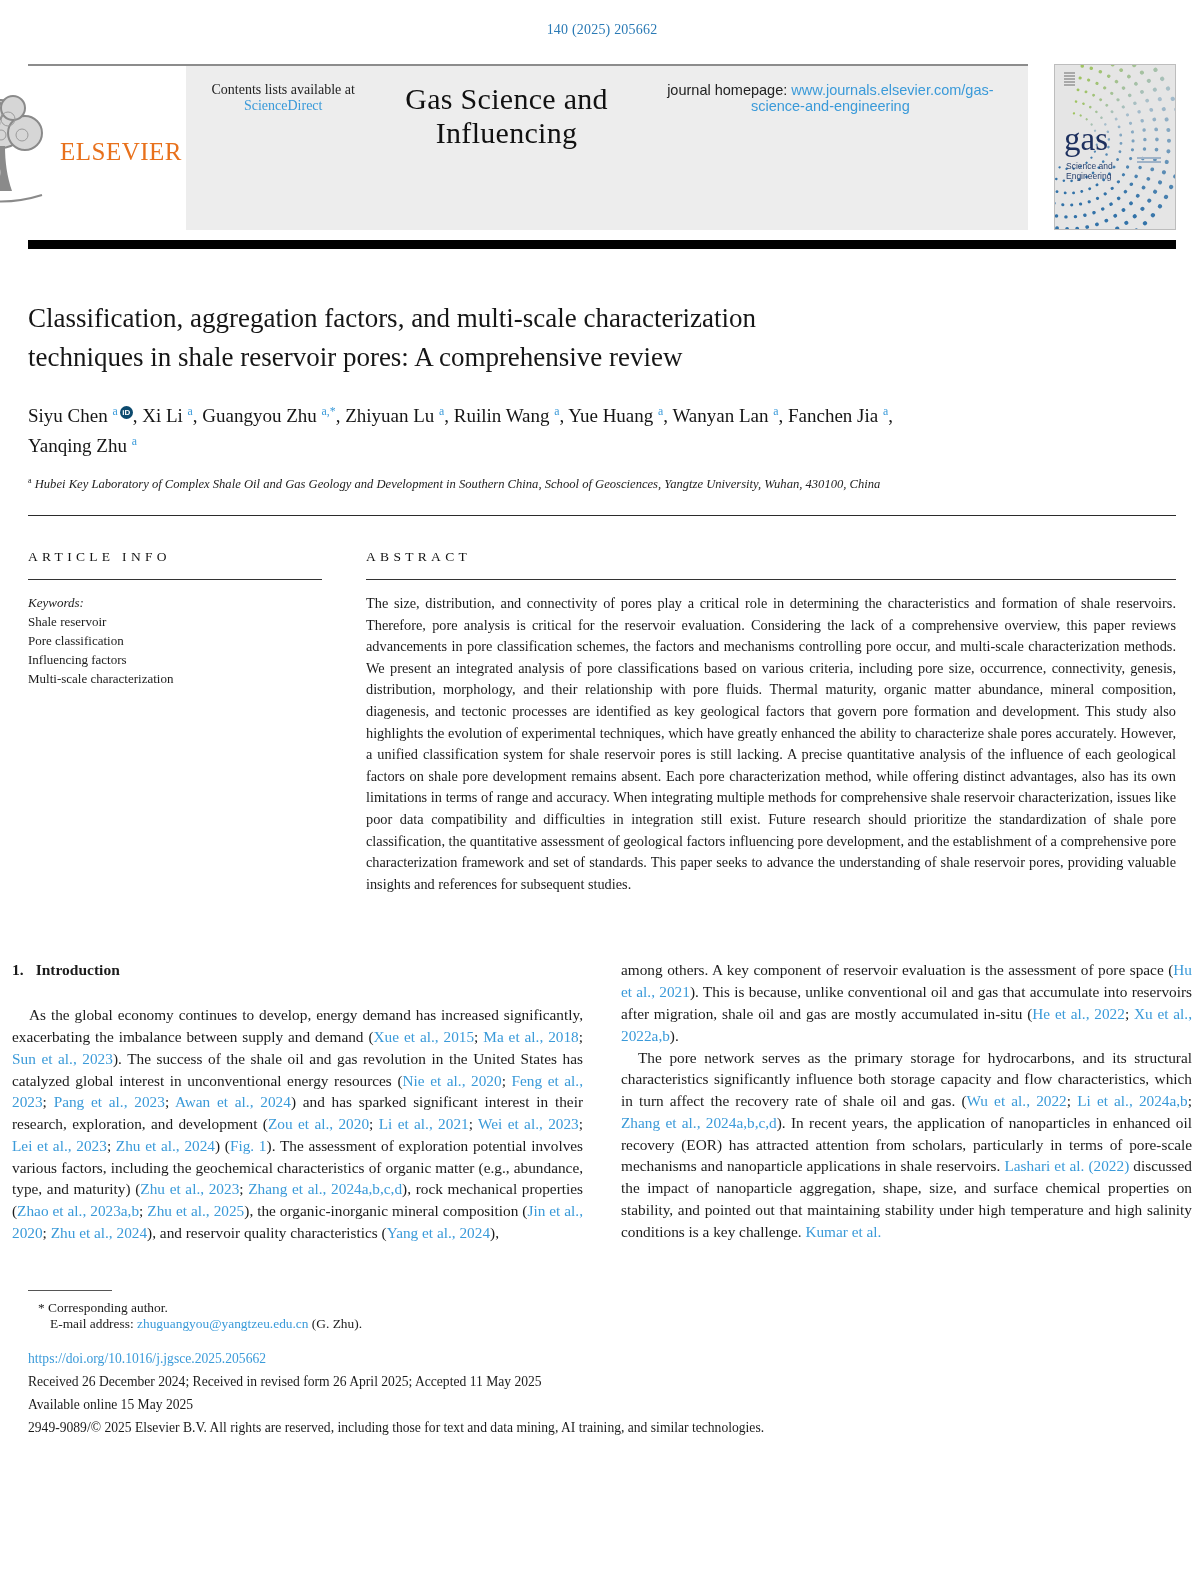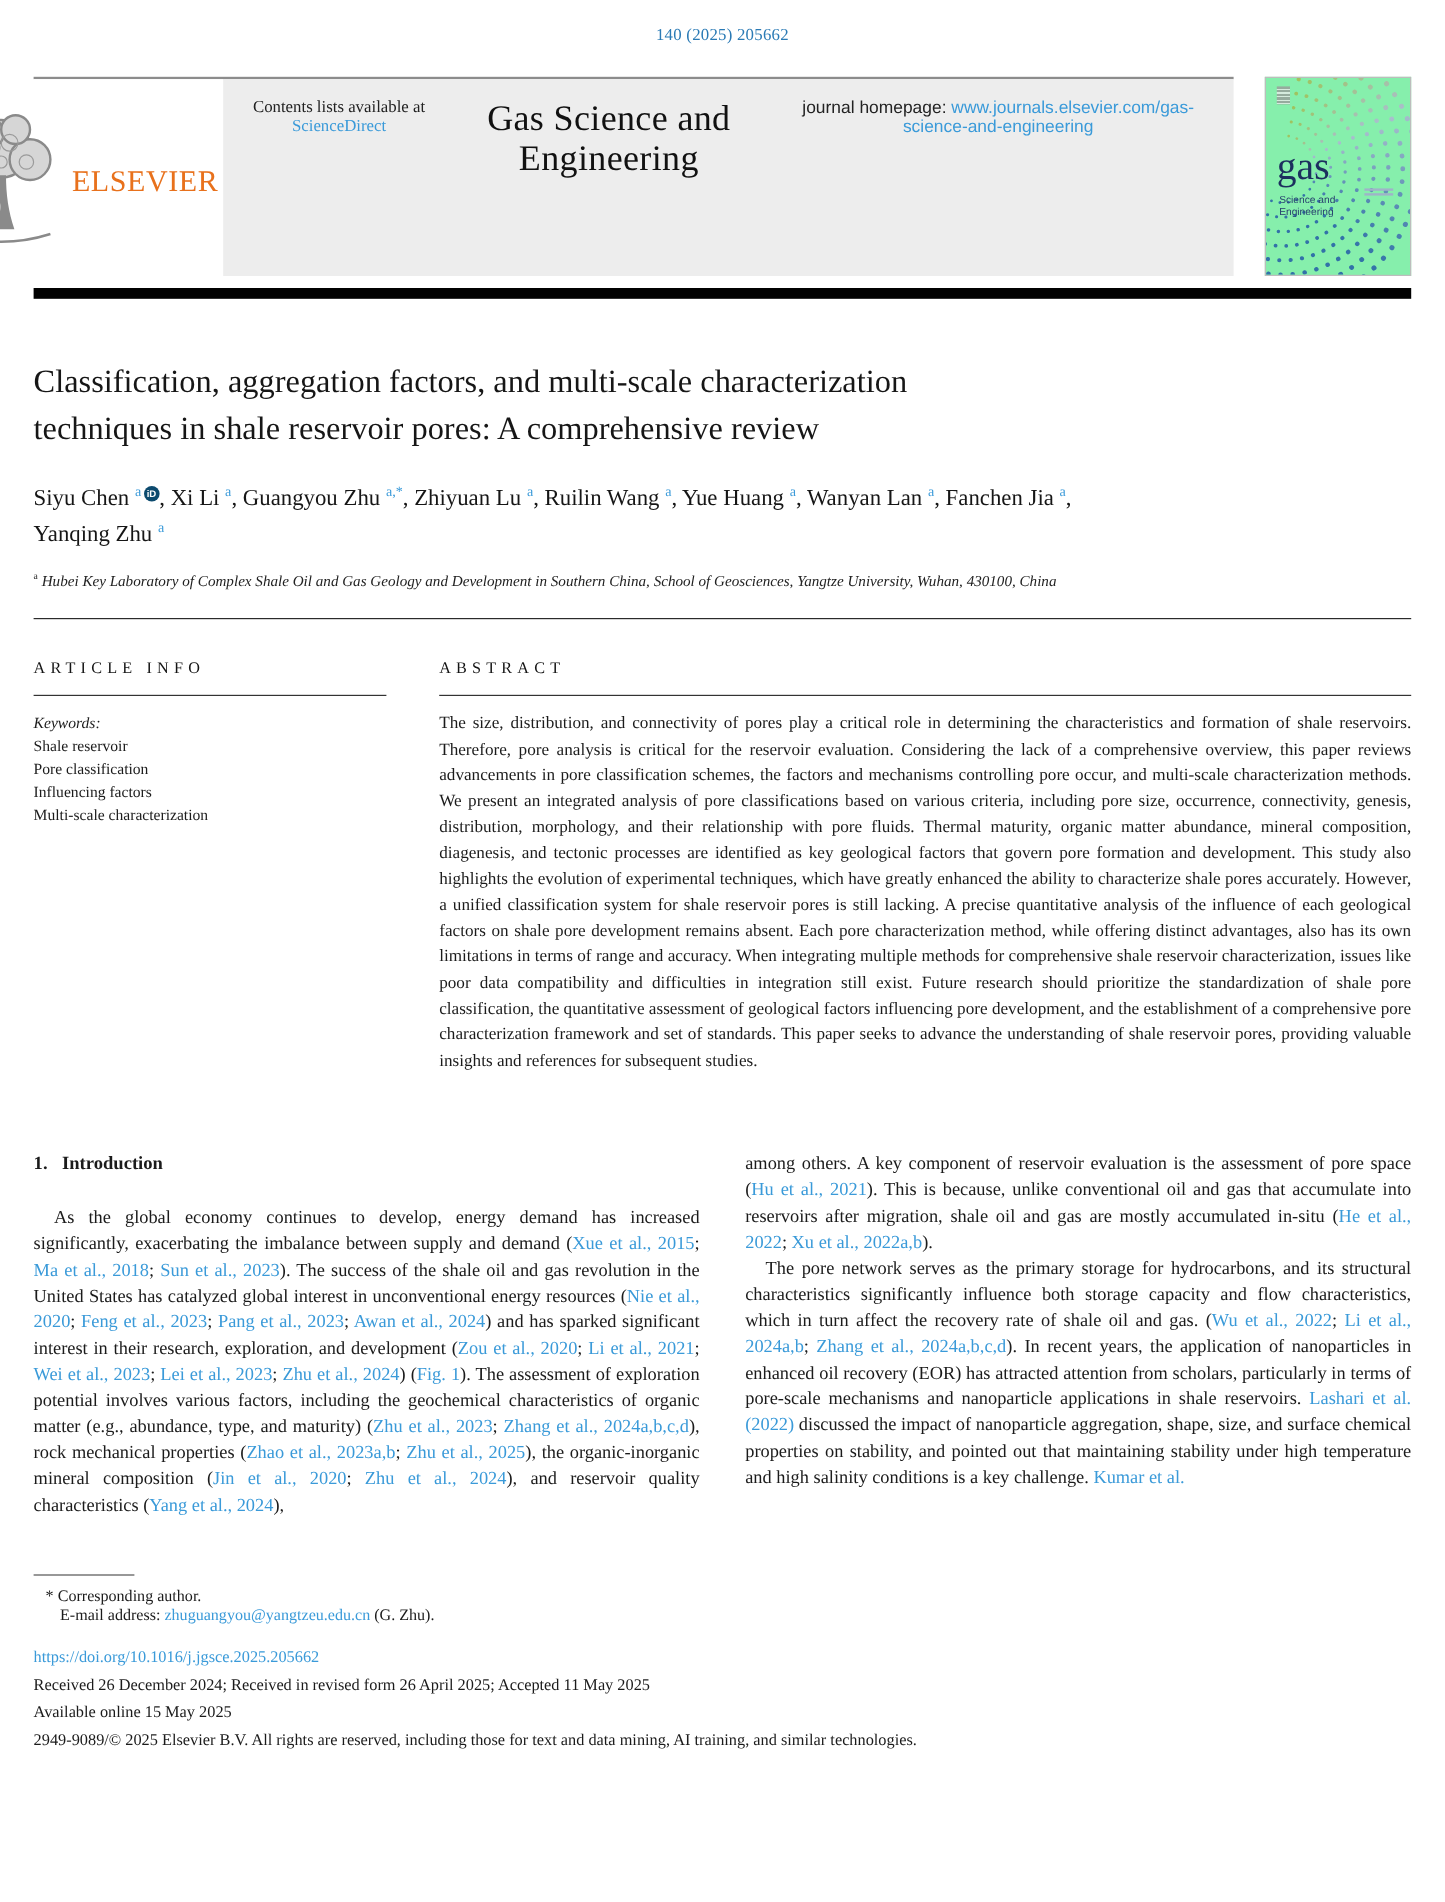--- a/index.html
+++ b/index.html
@@ -16,21 +16,21 @@
   .header-wrap { display:flex; margin:26px 28px 0 28px; height:166px; }
   .header-main { flex:1; display:flex; border-top:2px solid #8c8c8c; }
   .logo-col { width:158px; background:#fff; display:flex; flex-direction:row; align-items:center; justify-content:flex-end; padding:8px 4px 2px; }
   .elsevier-wordmark { font-size:25px; color:#e8711c; letter-spacing:.5px; margin-top:2px; font-family:"Liberation Serif",serif; }
   .band { flex:1; background:#ededed; display:flex; flex-direction:row; justify-content:space-between; text-align:center; padding:16px 10px 15px; }
   .band-line1 { font-size:14px; color:#222; }
   .band-title { font-size:30px; color:#111; letter-spacing:.3px; }
   .band-line3 { font-family:"Liberation Sans","DejaVu Sans",sans-serif; font-size:14.5px; color:#222; }
 
   
-  .cover-col { width:122px; margin-left:26px; border:1px solid #bdbdbd; position:relative; background:#86efac; overflow:hidden; }
+  .cover-col { width:122px; margin-left:26px; border:1px solid #bdbdbd; position:relative; background:#e5e5e5; overflow:hidden; }
   .cover-col svg { position:absolute; inset:0; }
   .cover-minilogo { position:absolute; left:9px; top:7px; width:11px; height:15px; background:repeating-linear-gradient(#9a9a9a 0 2px,#e9e9e9 2px 3px); opacity:.8; }
   .cover-title { position:absolute; left:9px; top:56px; font-size:33px; color:#1c2f5e; font-family:"Liberation Serif",serif; }
   .cover-sub { position:absolute; left:11px; top:96px; font-size:8.5px; line-height:10px; color:#27406e; font-family:"Liberation Sans",sans-serif; }
   .cover-editor-bars { position:absolute; right:14px; top:92px; }
   .cover-editor-bars div { width:24px; height:2px; background:#9fb3c8; margin-bottom:2px; }
 
   .black-bar { margin:10px 28px 0; height:9px; background:#010101; }
 
   
@@ -46,21 +46,21 @@
   .info-grid { margin:33px 28px 0; display:flex; gap:44px; }
   .info-col { width:294px; flex:none; }
   .abs-col { flex:1; }
   .sec-heading { font-size:13.5px; letter-spacing:.32em; color:#141414; }
   .head-rule { border-top:1px solid #333; margin:14px 0 13px; }
   .kw-label { font-size:13px; font-style:italic; line-height:19px; }
   .kw-item { font-size:13px; line-height:19px; }
   .abstract-text { font-size:14.3px; line-height:21.6px; text-align:justify; color:#1b1b1b; }
 
   
-  .body-grid { margin:64px 28px 0; display:flex; gap:38px; }
+  .body-grid { margin:64px 12px 0; display:flex; gap:38px; }
   .body-col { flex:1; font-size:15.3px; line-height:21.8px; text-align:justify; color:#1b1b1b; }
   .intro-heading { font-weight:bold; font-size:15.5px; margin-bottom:23px; text-align:left; }
   .intro-heading .num { margin-right:12px; }
   .para-indent { text-indent:17px; }
 
   
   .footnote { margin:46px 28px 0; font-size:13.4px; color:#1b1b1b; }
   .fn-rule { width:84px; border-top:1px solid #555; margin-bottom:9px; }
   .fn-line1 { padding-left:10px; }
   .fn-line2 { padding-left:22px; }
@@ -97,21 +97,21 @@
             <path d="M18,104 Q59,117 100,104" stroke="#8a8a8a" stroke-width="2" fill="none"></path>
             <path d="M48,78 C58,72 62,84 52,90" stroke="#b5b5b5" stroke-width="2" fill="none"></path>
           </svg>
         </span>
         <div class="elsevier-wordmark">ELSEVIER</div>
       </div>
       <div class="band">
         <div class="band-line1">
           <span>Contents lists available at </span><span class="link">ScienceDirect</span>
         </div>
-        <div class="band-title">Gas Science and Engineering</div>
+        <div class="band-title">Gas Science and Influencing</div>
         <div class="band-line3">
           <span>journal homepage: </span><span class="link">www.journals.elsevier.com/gas-science-and-engineering</span>
         </div>
       </div>
     </div>
     <div class="cover-col">
       <svg viewBox="0 0 120 164" width="120" height="164">
         <defs>
           <linearGradient id="dotgrad" x1="0" y1="0" x2="0.2" y2="1">
             <stop offset="0%" stop-color="#9cc53e"></stop>

